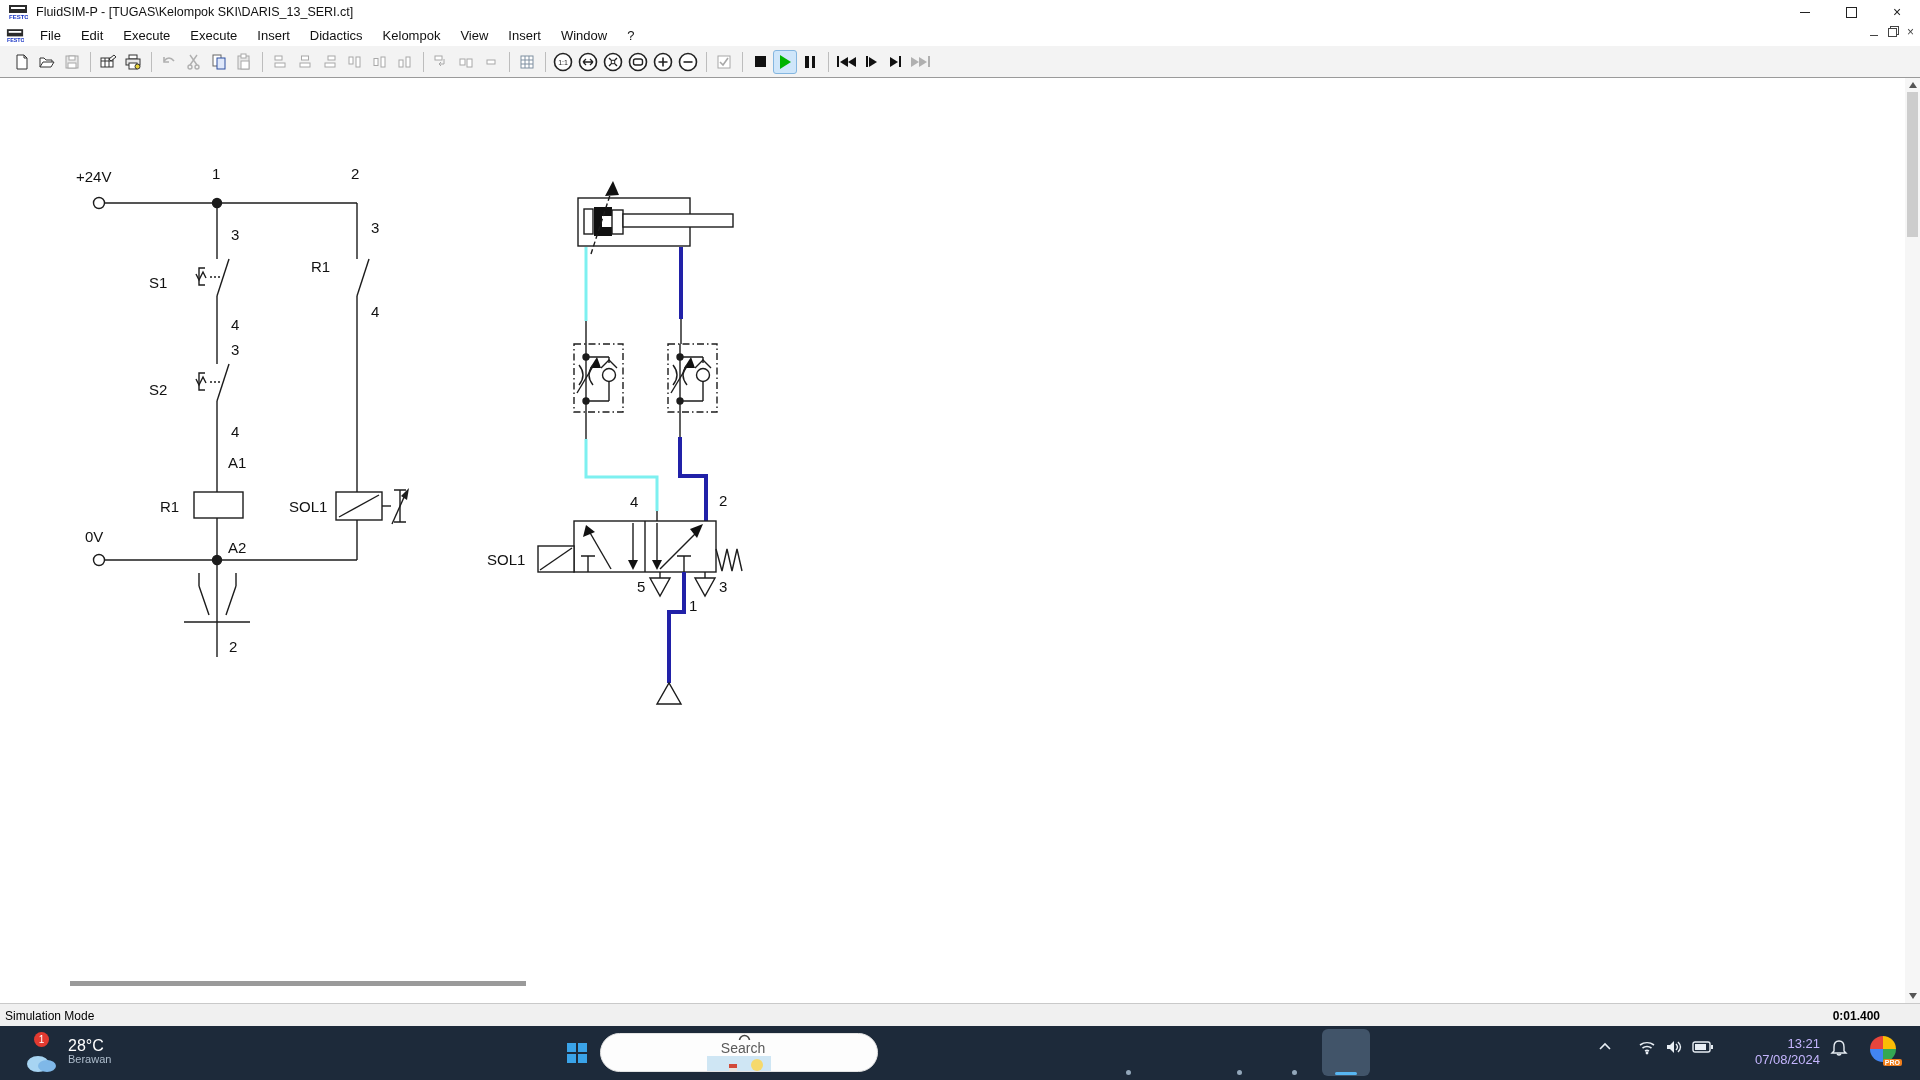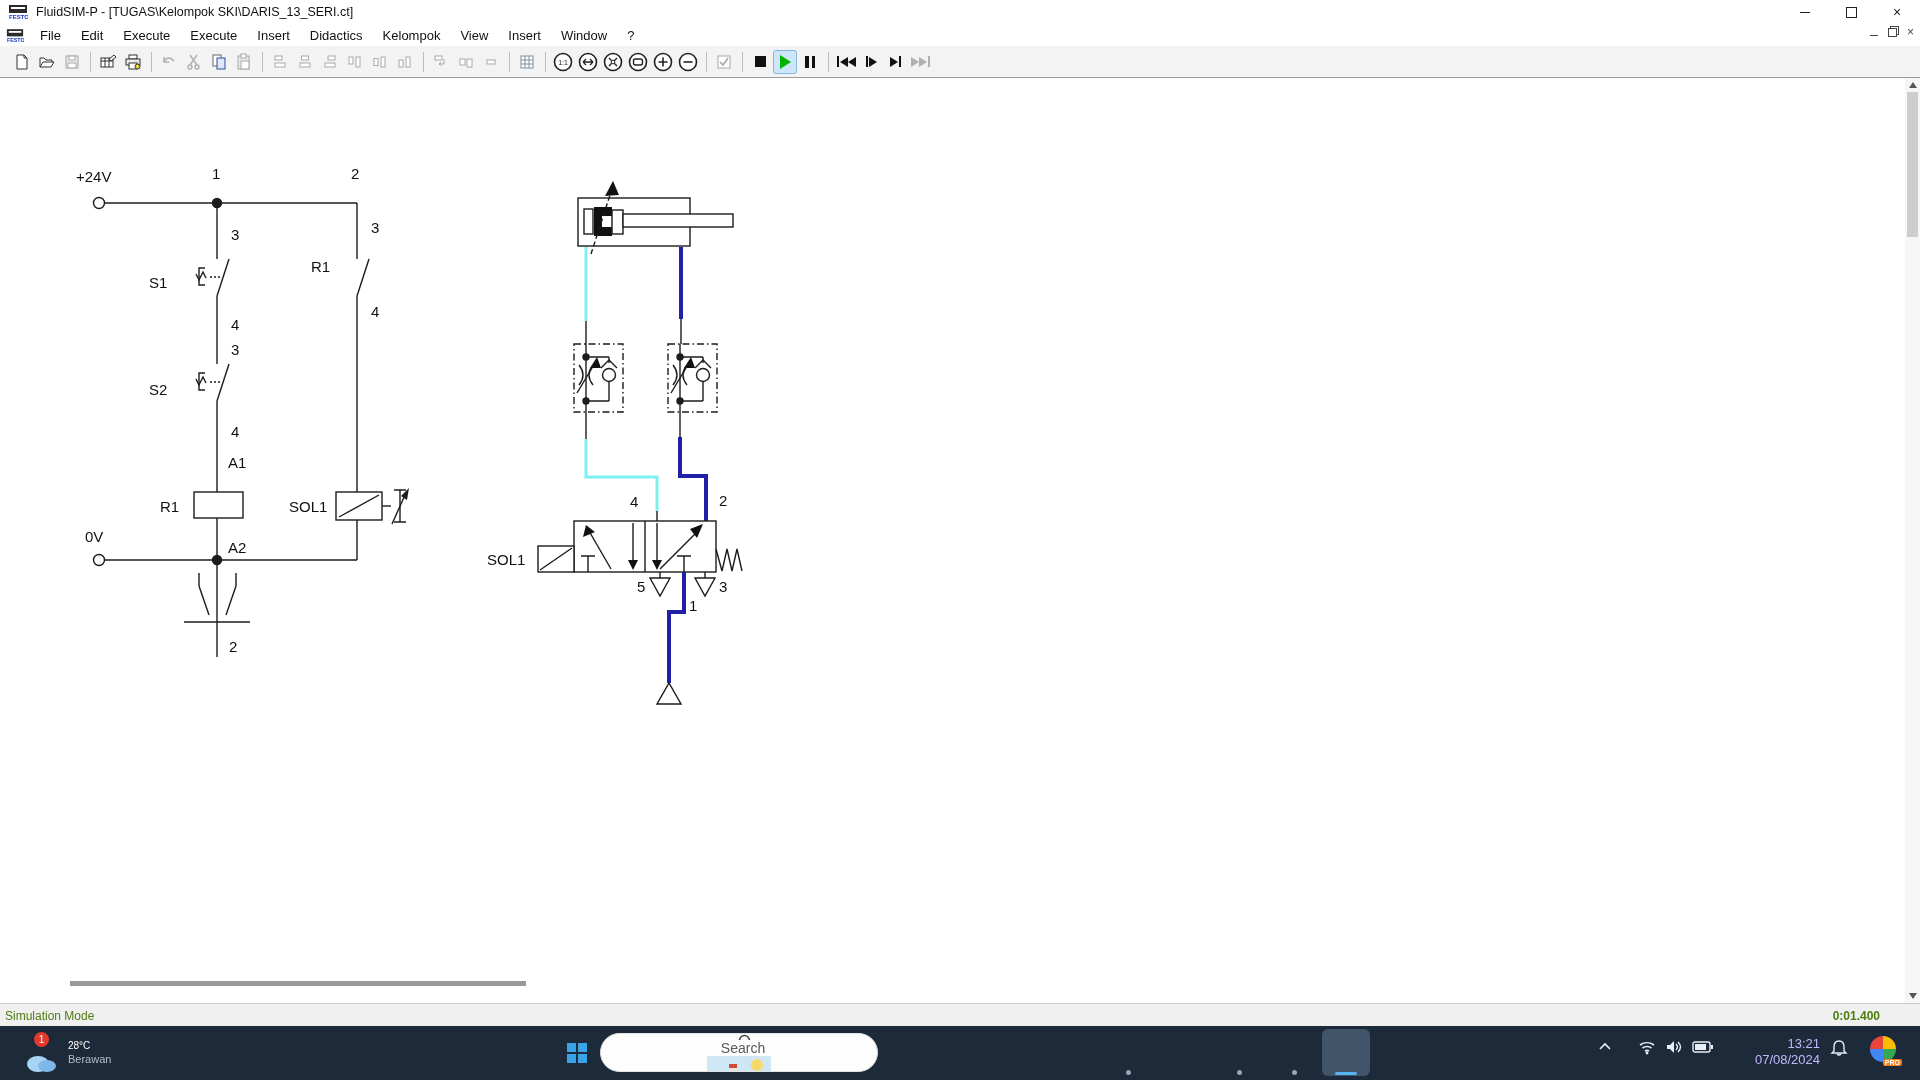--- a/index.html
+++ b/index.html
@@ -40,29 +40,29 @@
   .play-tri{width:0;height:0;border-top:7px solid transparent;border-bottom:7px solid transparent;border-left:11px solid #00b400;}
   
   .canvas{left:0;top:78px;width:1920px;height:925px;background:#ffffff;}
   .vscroll{right:0;top:0;width:15px;height:925px;background:#f6f6f6;}
   .vscroll .arrow-up{position:absolute;top:4px;left:4px;width:0;height:0;border-left:4px solid transparent;border-right:4px solid transparent;border-bottom:6px solid #555;}
   .vscroll .arrow-dn{position:absolute;bottom:4px;left:4px;width:0;height:0;border-left:4px solid transparent;border-right:4px solid transparent;border-top:6px solid #555;}
   .vscroll .thumb{position:absolute;top:14px;left:2px;width:11px;height:145px;background:#cdcdcd;}
   .hscroll-thumb{left:70px;top:903px;width:456px;height:5px;background:#9a9a9a;}
   
   .statusbar{left:0;top:1003px;width:1920px;height:23px;background:#f0f0f0;border-top:1px solid #c9c9c9;
-             display:flex;align-items:center;font-size:12px;color:#4d7c0f;}
+             display:flex;align-items:center;font-size:12px;color:#000000;}
   .status-left{margin-left:5px;}
   .status-right{position:absolute;right:40px;font-weight:bold;}
   
   .taskbar{left:0;top:1026px;width:1920px;height:54px;background:#1d2a3a;}
   .weather{left:24px;top:1030px;display:flex;align-items:center;color:#fff;}
   .weather-badge{position:absolute;left:10px;top:2px;width:15px;height:15px;border-radius:50%;background:#e33a30;color:#fff;
                  font-size:10px;display:flex;align-items:center;justify-content:center;z-index:2;}
-  .temp{font-size:10px;color:#fff;line-height:15px;}
+  .temp{font-size:16px;color:#fff;line-height:15px;}
   .cond{font-size:11px;color:#aebdcc;line-height:13px;}
   .searchpill{left:600px;top:1033px;width:278px;height:39px;background:#fdfdfd;border-radius:20px;display:flex;align-items:center;overflow:hidden;border:1px solid #e3e3e3;box-sizing:border-box;flex-direction:column;}
   .search-text{font-size:14px;color:#5a5a5a;margin-left:8px;flex:1;}
   .task-icon{width:40px;height:44px;top:1031px;display:flex;align-items:center;justify-content:center;}
   .run-dot{width:5px;height:5px;border-radius:50%;background:#93a7ba;top:1070px;}
   .fluidsim-active{left:1322px;top:1029px;width:48px;height:47px;background:rgba(160,195,230,0.28);border-radius:6px;}
   .fs-underline{left:1335px;top:1072px;width:22px;height:3px;border-radius:2px;background:#57b6f2;}
   .clock{text-align:right;font-size:13px;line-height:16px;color:#c4b5fd;}
   .pro-tag{position:absolute;right:-4px;bottom:-2px;background:#f07d1a;color:#fff;font-size:7px;font-weight:bold;border-radius:2px;padding:0 2px;}
   svg text{font-family:"Liberation Sans",sans-serif;}

